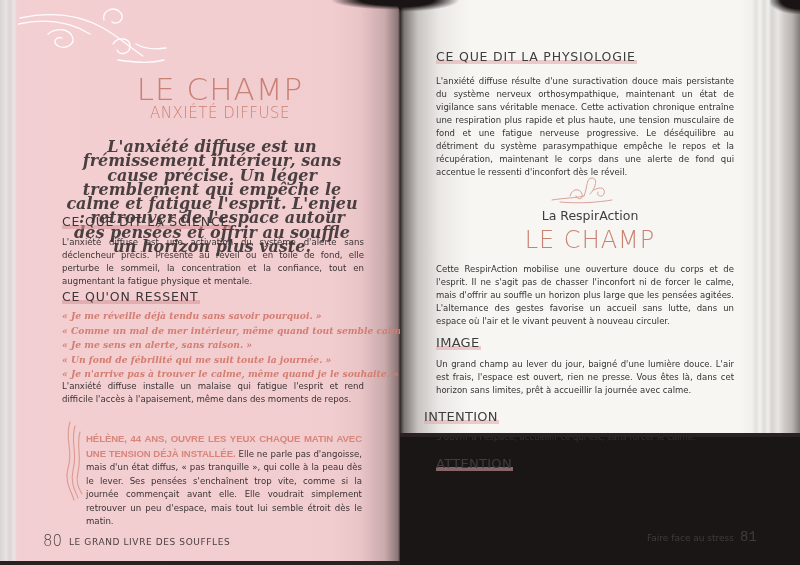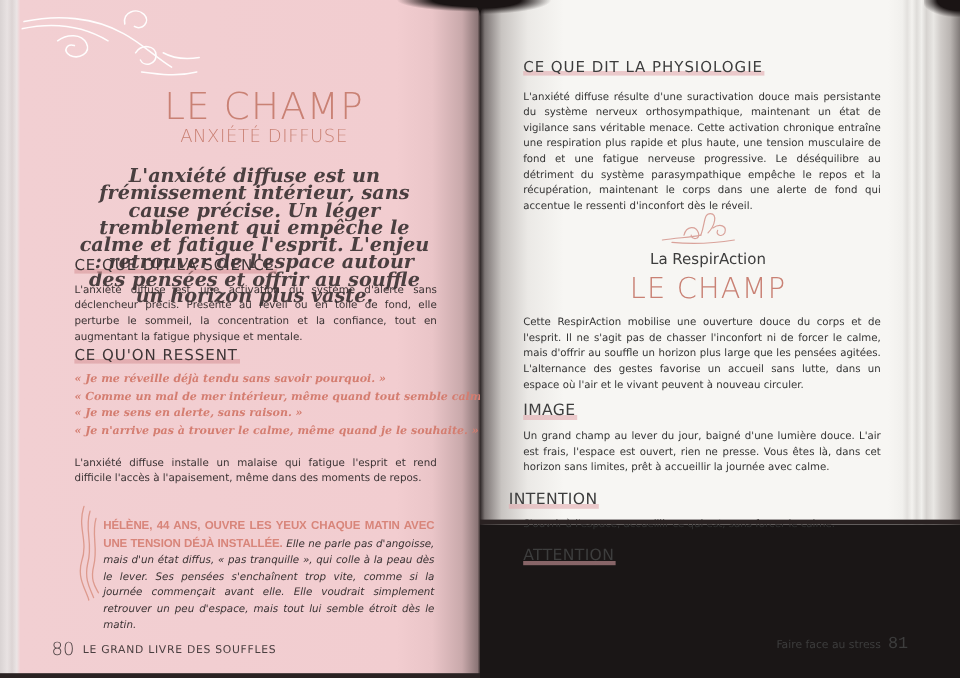--- a/index.html
+++ b/index.html
@@ -59,21 +59,21 @@
     font-family: "DejaVu Serif", serif; font-style: italic; font-weight: bold;
     font-size: 9.2px; line-height: 14.5px; color: #d47d70;
   }
   .quote-line { white-space: nowrap; }
 
   .testimony {
     font-family: "DejaVu Sans", sans-serif; font-size: 8.6px; line-height: 13.5px; color: #3a3233;
     text-align: justify;
   }
   .testimony .lead { font-family: "Liberation Sans", sans-serif; font-weight: bold; color: #d8857a; font-size: 9.6px; letter-spacing: -0.1px; }
-  .testimony .rest { font-style: italic; }
+  .testimony .rest { }
 
   .footer-num { font-family: "DejaVu Sans", sans-serif; font-weight: 200; color: #4a3f40; font-size: 15px; }
   .footer-title { font-family: "DejaVu Sans", sans-serif; color: #4a3f40; font-size: 9px; letter-spacing: 0.6px; }
 
   
   .body-r {
     font-family: "DejaVu Sans", sans-serif; font-size: 8.5px; line-height: 13px; color: #333;
     text-align: justify;
   }
   .respir-small { font-family: "DejaVu Sans", sans-serif; font-size: 12.5px; color: #3d3d3d; text-align: center; }
@@ -116,20 +116,21 @@
     </div>
     <div class="abs body-l" style="left:62px;top:236px;width:302px;text-align:justify;">L'anxiété diffuse est une activation du système d'alerte sans déclencheur précis. Présente au réveil ou en toile de fond, elle perturbe le sommeil, la concentration et la confiance, tout en augmentant la fatigue physique et mentale.</div>
 
     <div class="abs" style="left:62px;top:287px;">
       <span class="h-section">CE QU'ON RESSENT</span>
     </div>
     <div class="abs quotes" style="left:62px;top:309px;width:310px;">
       <div class="quote-line">« Je me réveille déjà tendu sans savoir pourquoi. »</div>
       <div class="quote-line">« Comme un mal de mer intérieur, même quand tout semble calme. »</div>
       <div class="quote-line">« Je me sens en alerte, sans raison. »</div>
+      <div class="quote-line">« Un fond de fébrilité qui me suit toute la journée. »</div>
       <div class="quote-line">« Je n'arrive pas à trouver le calme, même quand je le souhaite. »</div>
     </div>
     <div class="abs body-l" style="left:62px;top:380px;width:302px;text-align:justify;">L'anxiété diffuse installe un malaise qui fatigue l'esprit et rend difficile l'accès à l'apaisement, même dans des moments de repos.</div>
 
     <svg class="abs" style="left:62px;top:420px;" width="22" height="82" viewBox="0 0 22 82">
       <g fill="none" stroke="#dd9a8e" stroke-width="1.1" stroke-linecap="round">
         <path d="M8 2 C 2 20, 12 30, 6 48 C 2 62, 10 72, 12 80"></path>
         <path d="M13 6 C 8 22, 16 32, 11 50 C 8 64, 14 72, 16 78"></path>
         <path d="M18 12 C 14 26, 20 36, 16 52 C 13 64, 18 70, 20 74"></path>
       </g>

